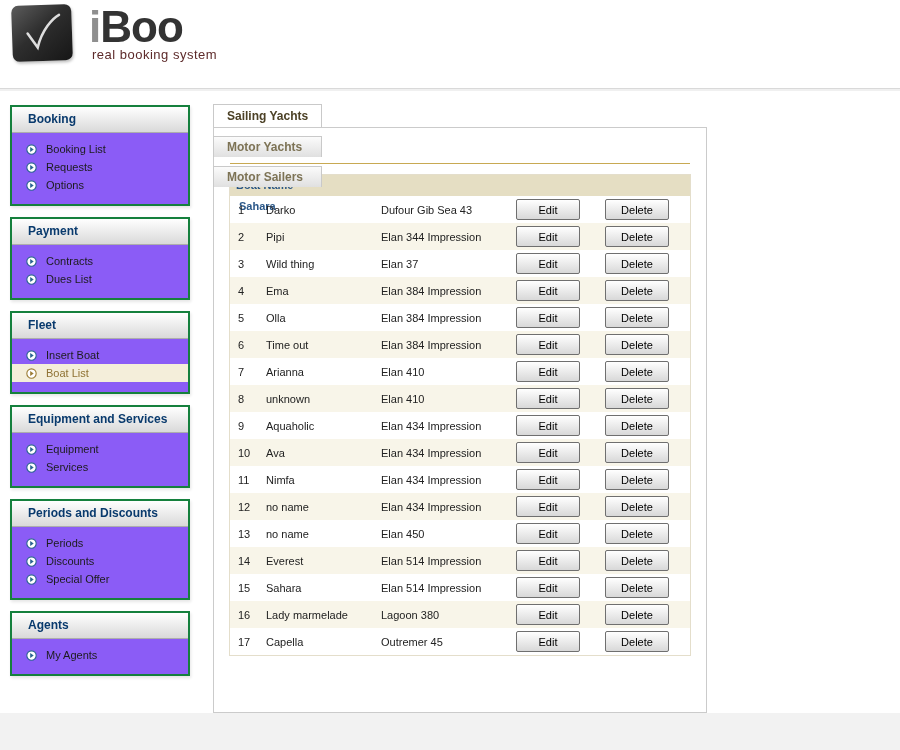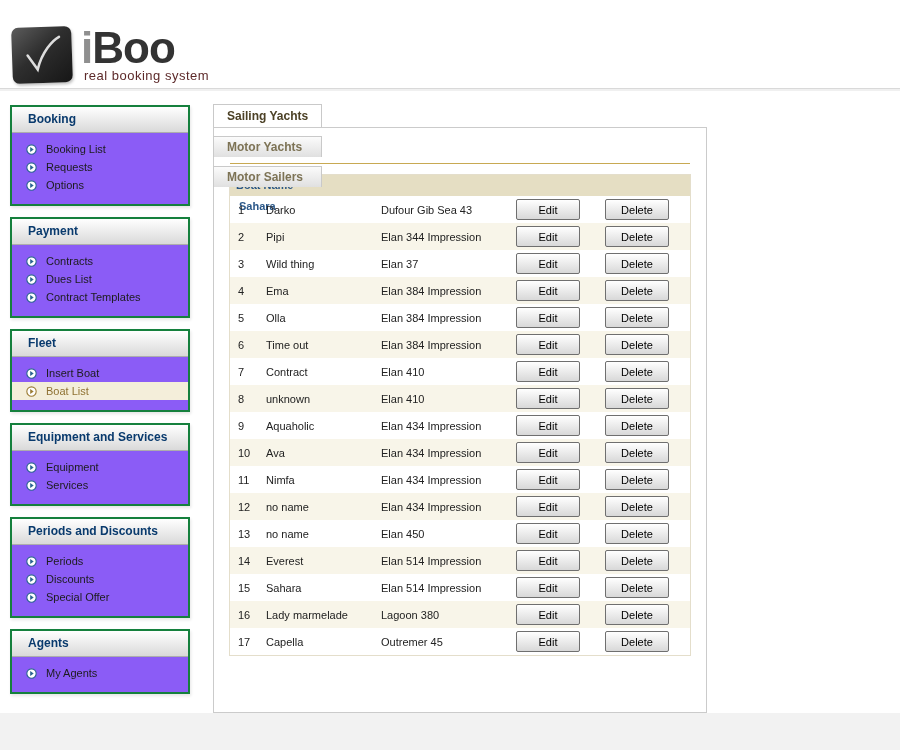--- a/index.html
+++ b/index.html
@@ -5,21 +5,21 @@
   * { margin:0; padding:0; box-sizing:content-box; }
   html,body { width:900px; height:750px; overflow:hidden; }
   body {
     font-family:"Liberation Sans", sans-serif;
     background:#ffffff;
     position:relative;
   }
 
   
   .header { position:absolute; top:0; left:0; width:900px; height:88px; background:#fff; }
-  .logo { position:absolute; top:25px; left:12px; display:flex; align-items:flex-end; }
+  .logo { position:absolute; top:4px; left:12px; display:flex; align-items:center;gap:8px; }
   .logo-check {
     width:60px; height:56px; border-radius:7px;
     background:linear-gradient(140deg,#5c5c5c 0%,#2e2e2e 45%,#161616 100%);
     transform:rotate(-2deg);
     display:flex; align-items:center; justify-content:center;
     box-shadow:1px 2px 3px rgba(0,0,0,.25);
   }
   .logo-textwrap { margin-left:9px; }
   .logo-word { font-size:44px; font-weight:bold; color:#333333; line-height:46px; letter-spacing:-1px; }
   .logo-word .li { color:#8f8f8f; }
@@ -145,29 +145,20 @@
   </div>
         <div class="sitem">
     <span class="aicon">
             <svg width="11" height="11" viewBox="0 0 12 12">
               <circle cx="6" cy="6" r="5.1" fill="#ffffff" stroke="currentColor" stroke-width="1.2"></circle>
               <path d="M4.6 3.4 L8.4 6 L4.6 8.6 Z" fill="currentColor"></path>
             </svg>
           </span>
     <span class="slabel">Dues List</span>
   </div>
-        <div class="sitem">
-    <span class="aicon">
-            <svg width="11" height="11" viewBox="0 0 12 12">
-              <circle cx="6" cy="6" r="5.1" fill="#ffffff" stroke="currentColor" stroke-width="1.2"></circle>
-              <path d="M4.6 3.4 L8.4 6 L4.6 8.6 Z" fill="currentColor"></path>
-            </svg>
-          </span>
-    <span class="slabel">Contract Templates</span>
-  </div>
       </div>
   </div>
     <div class="sbox">
     <div class="sbox-header">Fleet</div>
     <div class="sbox-items">
         <div class="sitem">
     <span class="aicon">
             <svg width="11" height="11" viewBox="0 0 12 12">
               <circle cx="6" cy="6" r="5.1" fill="#ffffff" stroke="currentColor" stroke-width="1.2"></circle>
               <path d="M4.6 3.4 L8.4 6 L4.6 8.6 Z" fill="currentColor"></path>
@@ -335,21 +326,21 @@
     <div class="c-model">Elan 384 Impression</div>
     <div class="c-btn">
       <button class="btn">Edit</button>
     </div>
     <div class="c-btn">
       <button class="btn">Delete</button>
     </div>
   </div>
         <div class="trow">
     <div class="c-num">7</div>
-    <div class="c-name">Contract</div>
+    <div class="c-name">Arianna</div>
     <div class="c-model">Elan 410</div>
     <div class="c-btn">
       <button class="btn">Edit</button>
     </div>
     <div class="c-btn">
       <button class="btn">Delete</button>
     </div>
   </div>
         <div class="trow alt">
     <div class="c-num">8</div>

